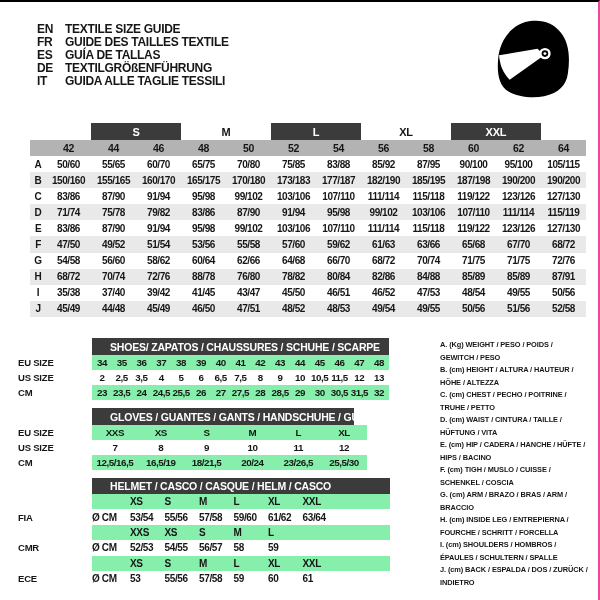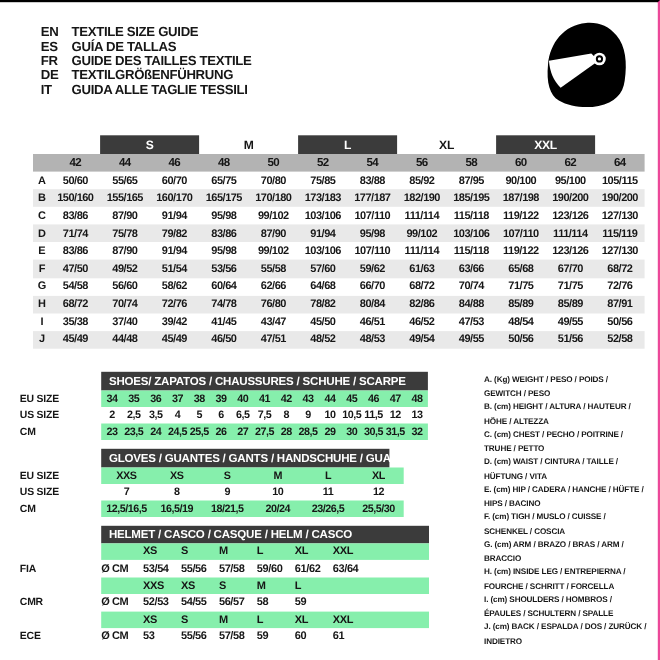--- a/index.html
+++ b/index.html
@@ -25,21 +25,21 @@
   .size-row{height:16px;background:#b3b3b3;}
   .size-row .cell{font-size:10.5px;}
   .drow{height:16.1px;}
   .drow.alt{background:#e9e9e9;}
   .cell{display:flex;align-items:center;justify-content:center;font-weight:700;font-size:10px;letter-spacing:-0.45px;white-space:nowrap;overflow:visible;}
   
   .sub-table{position:absolute;left:0;}
   #shoes{top:336px;}
   #gloves{top:406px;}
   #helmet{top:476px;}
-  .sub-title{margin-left:92px;height:17px;background:#3b3b3b;color:#fff;font-weight:700;font-size:10.5px;letter-spacing:-0.2px;display:flex;align-items:center;padding-left:7px;box-sizing:border-box;white-space:nowrap;}
+  .sub-title{margin-left:92px;height:17px;background:#3b3b3b;color:#fff;font-weight:700;font-size:10.5px;letter-spacing:-0.2px;display:flex;align-items:center;padding-left:18px;box-sizing:border-box;white-space:nowrap;}
   #shoes .sub-title{width:297px;}
   #gloves .sub-title{width:262px;}
   #helmet .sub-title{width:298px;height:16px;}
   .srow{display:flex;height:15px;align-items:stretch;}
   #helmet .srow{height:15.4px;}
   .slbl{width:92px;padding-left:18px;box-sizing:border-box;display:flex;align-items:center;font-weight:700;font-size:9.5px;letter-spacing:-0.2px;white-space:nowrap;}
   .sband{display:grid;}
   #shoes .sband{width:297px;grid-template-columns:repeat(15,1fr);}
   #gloves .sband{width:275px;grid-template-columns:repeat(6,1fr);}
   .shaded{background:#86efac;}
@@ -54,26 +54,26 @@
 <body>
 
 <div class="page">
 
   <div class="langs" id="langs">
       <div class="lang-row">
         <div class="lang-code">EN</div>
         <div class="lang-title">TEXTILE SIZE GUIDE</div>
       </div>
       <div class="lang-row">
+        <div class="lang-code">FR</div>
+        <div class="lang-title">GUIDE DES TAILLES TEXTILE</div>
+      </div>
+      <div class="lang-row">
         <div class="lang-code">ES</div>
         <div class="lang-title">GUÍA DE TALLAS</div>
-      </div>
-      <div class="lang-row">
-        <div class="lang-code">FR</div>
-        <div class="lang-title">GUIDE DES TAILLES TEXTILE</div>
       </div>
       <div class="lang-row">
         <div class="lang-code">DE</div>
         <div class="lang-title">TEXTILGRÖßENFÜHRUNG</div>
       </div>
       <div class="lang-row">
         <div class="lang-code">IT</div>
         <div class="lang-title">GUIDA ALLE TAGLIE TESSILI</div>
       </div>
     </div>
@@ -213,21 +213,21 @@
           <div class="cell">70/74</div>
           <div class="cell">71/75</div>
           <div class="cell">71/75</div>
           <div class="cell">72/76</div>
         </div>
         <div class="mrow drow alt">
           <div class="cell letter">H</div>
           <div class="cell">68/72</div>
           <div class="cell">70/74</div>
           <div class="cell">72/76</div>
-          <div class="cell">74/78</div>
+          <div class="cell">88/78</div>
           <div class="cell">76/80</div>
           <div class="cell">78/82</div>
           <div class="cell">80/84</div>
           <div class="cell">82/86</div>
           <div class="cell">84/88</div>
           <div class="cell">85/89</div>
           <div class="cell">85/89</div>
           <div class="cell">87/91</div>
         </div>
         <div class="mrow drow">

